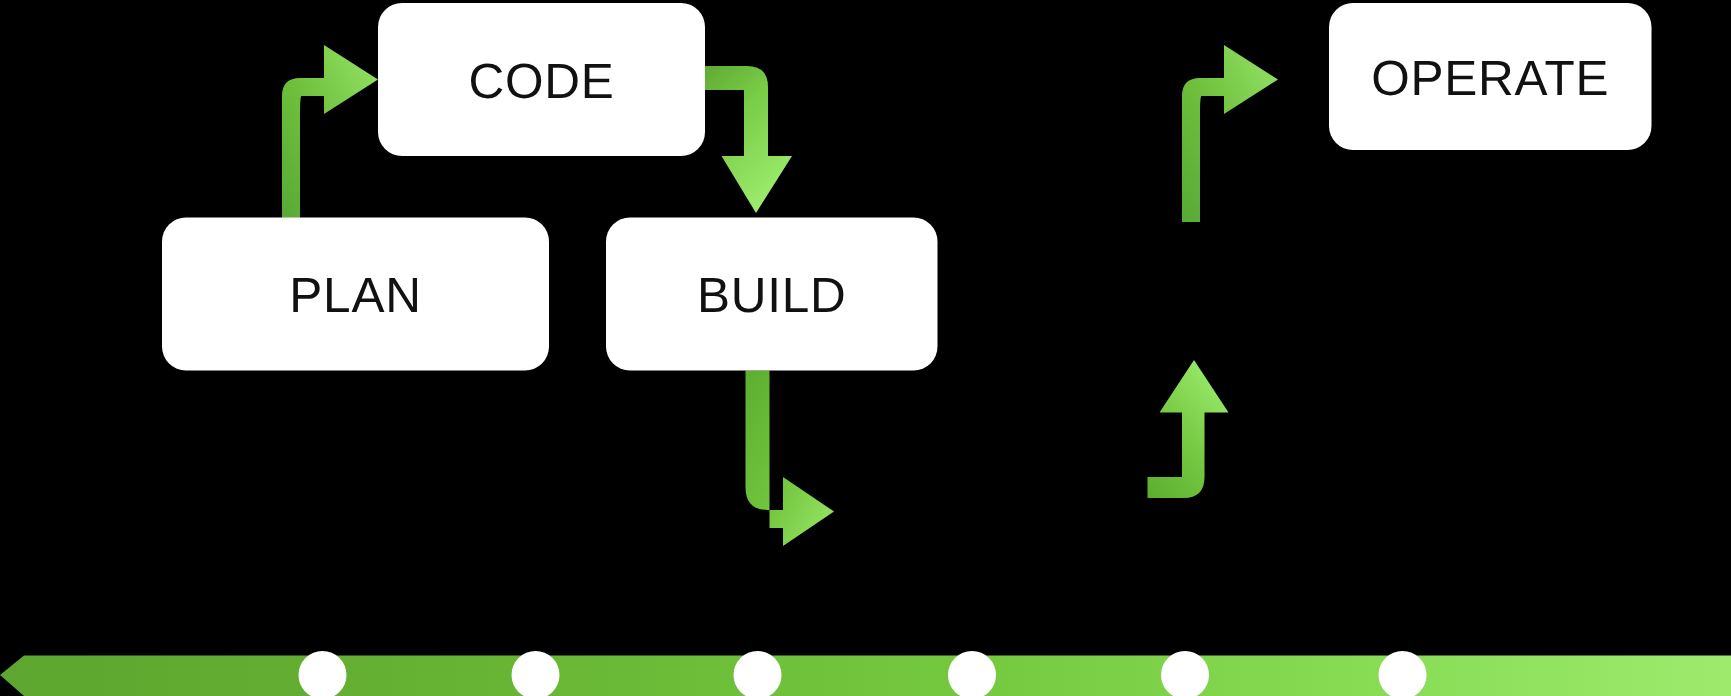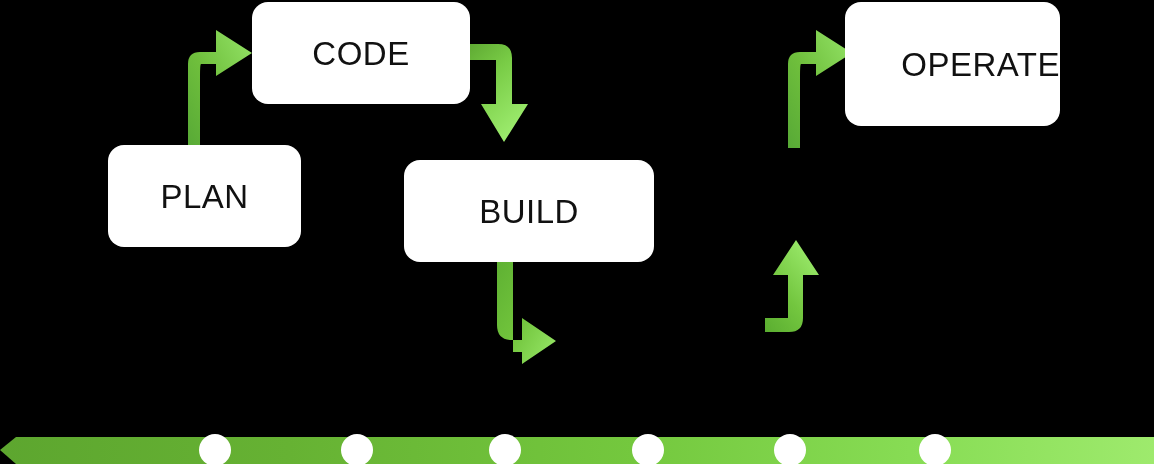--- a/index.html
+++ b/index.html
@@ -164,35 +164,35 @@
                L 801 64
                Q 800 64 800 76
                L 800 148 Z" fill="url(#gradUpRight2)"></path>
     </g>
 
     <g>
       <path d="M 0 450 L 16 437 L 1154 437 L 1154 464 L 16 464 Z" fill="url(#gradBar)"></path>
     </g>
   </svg>
 
-  <div class="node" style="left:108px; top:145px; width:193px; height:102px;">
+  <div class="node" style="left:108px; top:145px; width:258px; height:102px;">
     <span class="node-label">PLAN</span>
   </div>
 
   <div class="node" style="left:252px; top:2px; width:218px; height:102px;">
     <span class="node-label">CODE</span>
   </div>
 
-  <div class="node" style="left:404px; top:145px; width:250px; height:102px;margin-top:15px;">
+  <div class="node" style="left:404px; top:145px; width:221px; height:102px;">
     <span class="node-label">BUILD</span>
   </div>
 
 
 
-  <div class="node" style="left:845px; top:2px; width:215px; height:124px;justify-content:flex-end;">
+  <div class="node" style="left:886px; top:2px; width:215px; height:98px;">
     <span class="node-label">OPERATE</span>
   </div>
 
   <div class="tl-dot" style="left:199px;"></div>
   <div class="tl-dot" style="left:341px;"></div>
   <div class="tl-dot" style="left:489px;"></div>
   <div class="tl-dot" style="left:632px;"></div>
   <div class="tl-dot" style="left:774px;"></div>
   <div class="tl-dot" style="left:919px;"></div>
 

